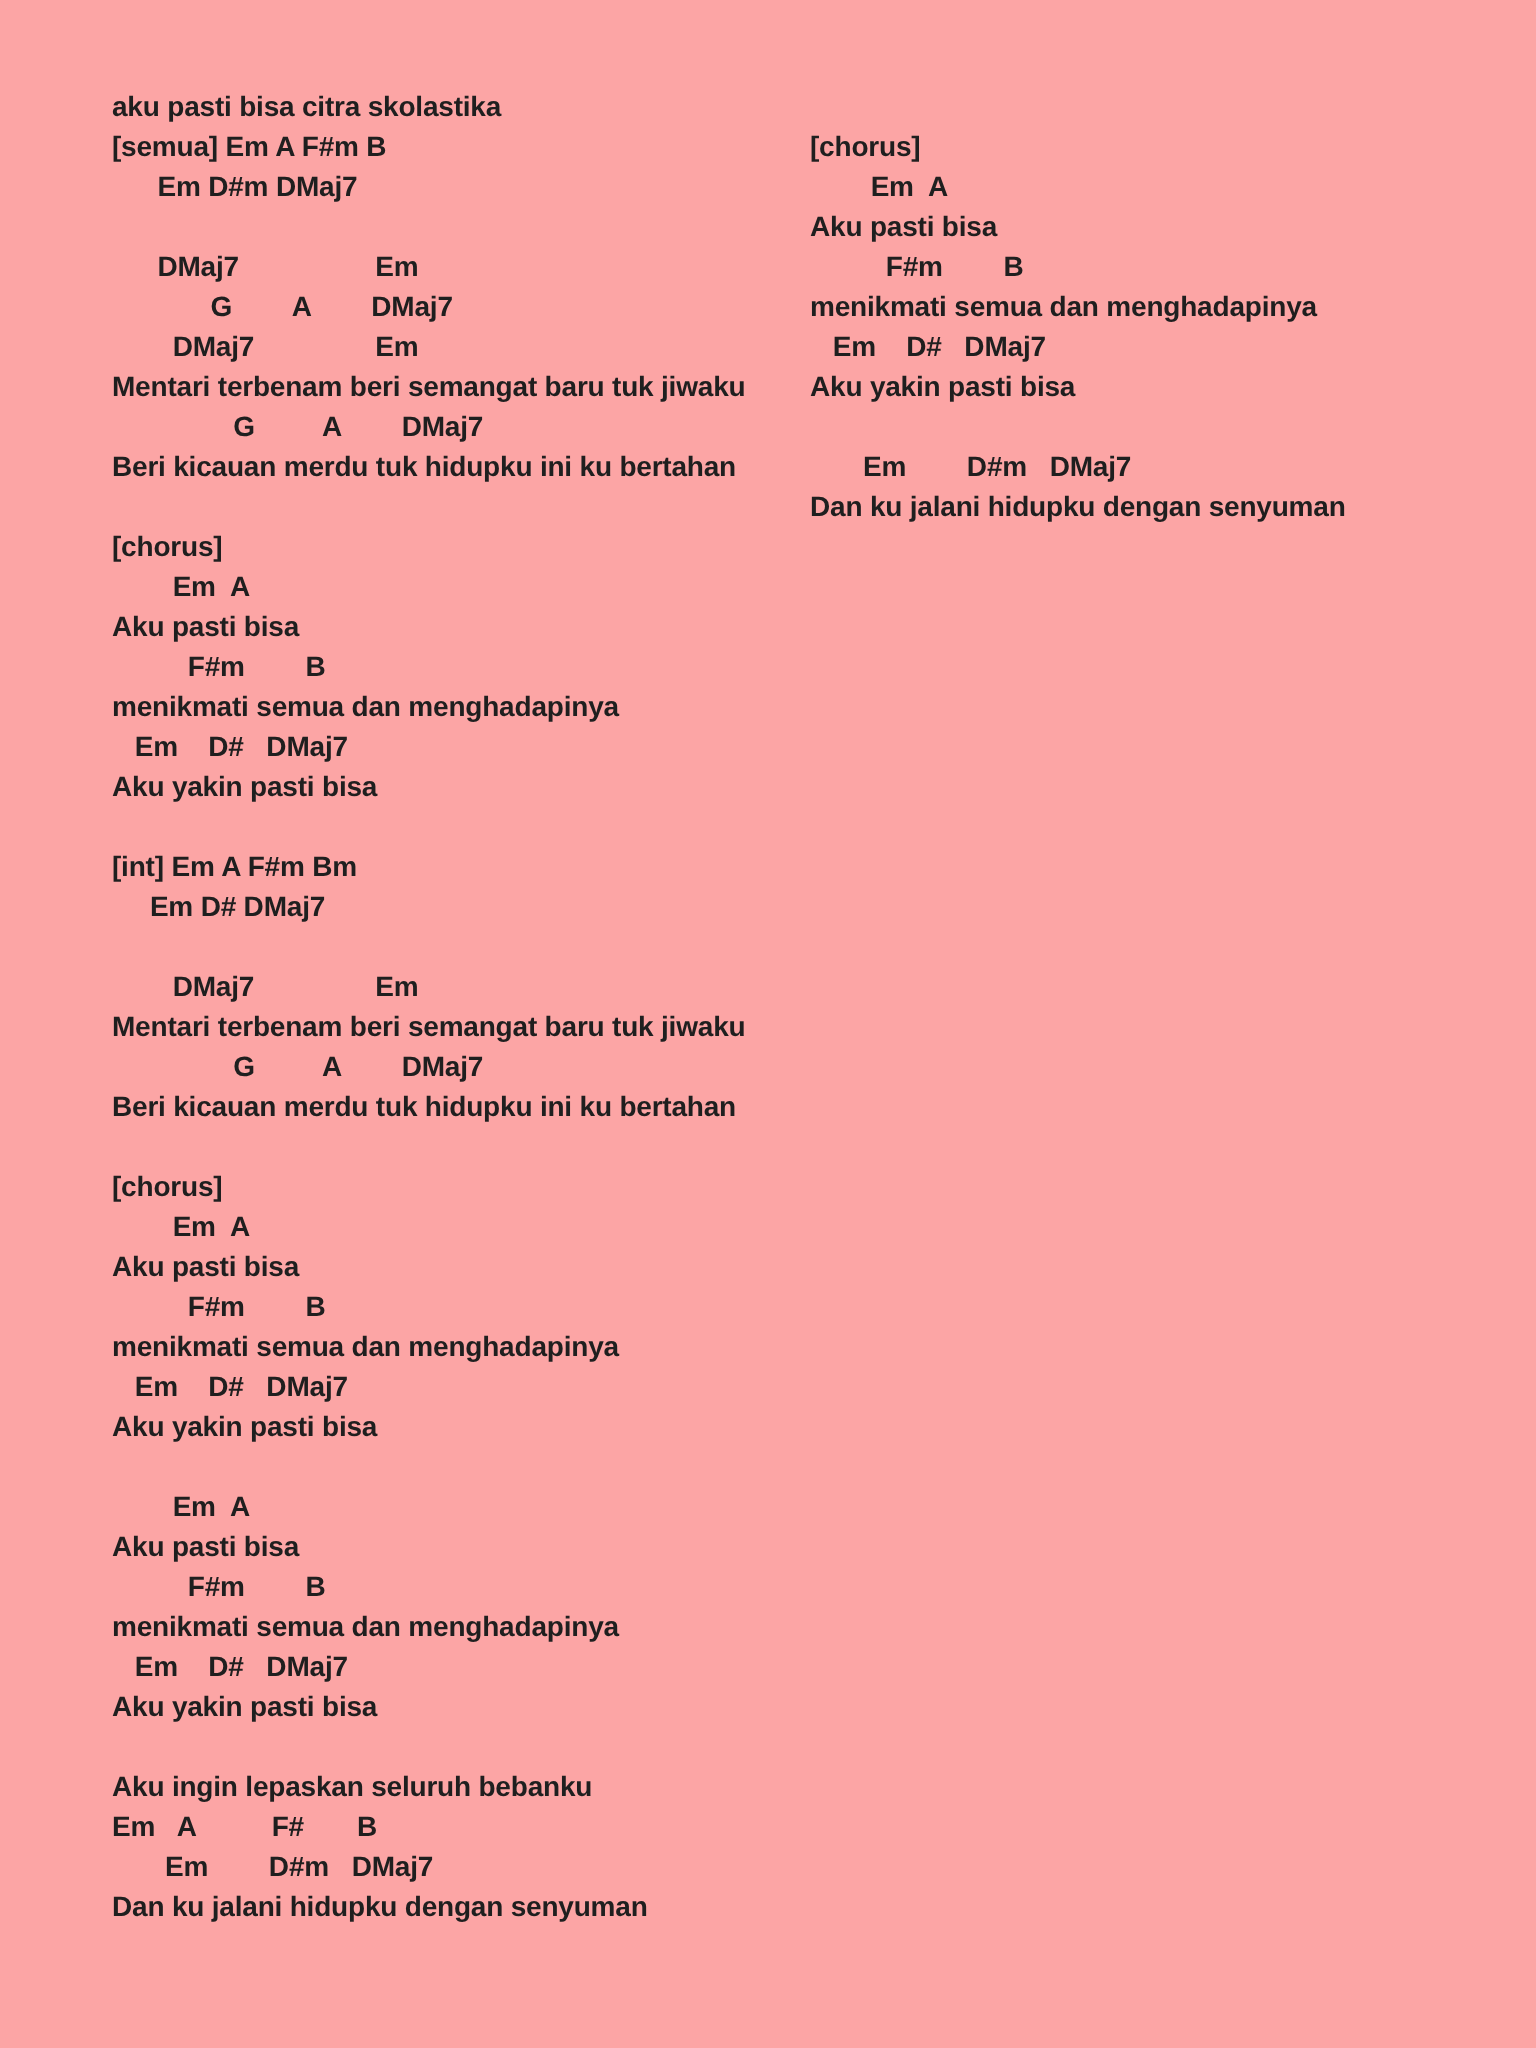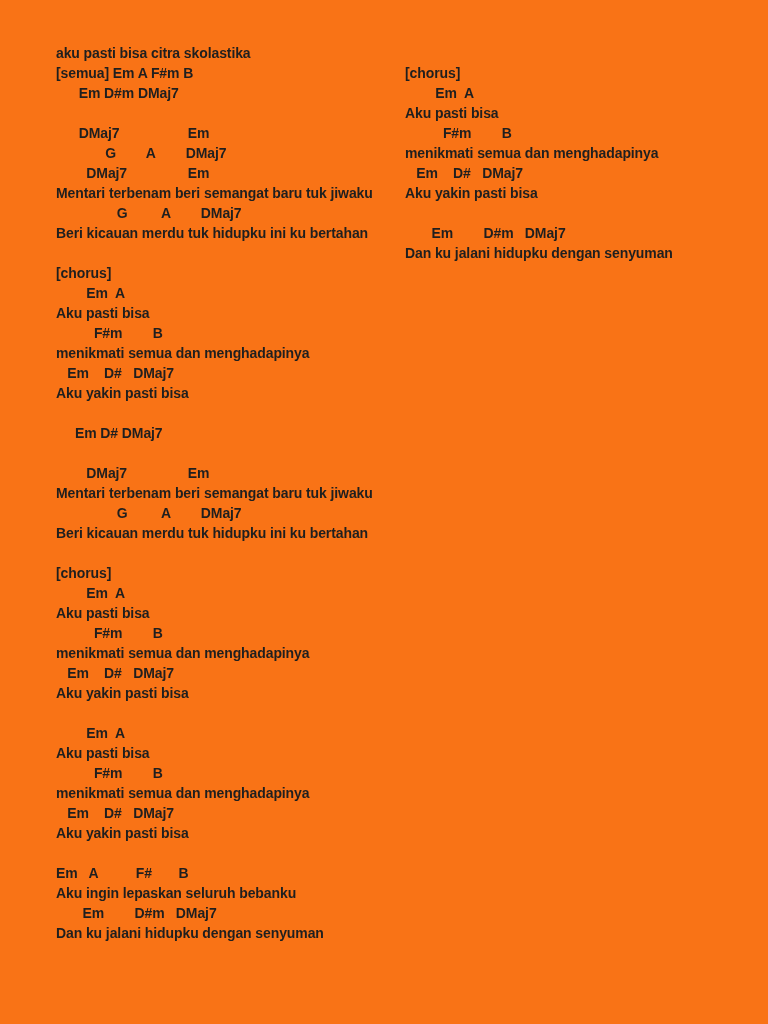--- a/index.html
+++ b/index.html
@@ -26,21 +26,21 @@
   .line {
     white-space: pre;
     line-height: 20px;
     min-height: 20px;
     letter-spacing: -0.1px;
   }
 </style>
 </head>
 <body>
 
-<div class="page" style="background: #f97316; color: rgb(31, 31, 31);">
+<div class="page" style="background: #fca5a5; color: rgb(31, 31, 31);">
   <div class="col col-left">
     <div class="line">aku pasti bisa citra skolastika</div>
     <div>
 
     <div class="line">[semua] Em A F#m B</div>
         <div class="line">      Em D#m DMaj7</div>
         <div class="line"></div>
         <div class="line">      DMaj7                  Em</div>
         <div class="line">             G        A        DMaj7</div>
         <div class="line">        DMaj7                Em</div>
@@ -49,20 +49,21 @@
         <div class="line">Beri kicauan merdu tuk hidupku ini ku bertahan</div>
         <div class="line"></div>
         <div class="line">[chorus]</div>
         <div class="line">        Em  A</div>
         <div class="line">Aku pasti bisa</div>
         <div class="line">          F#m        B</div>
         <div class="line">menikmati semua dan menghadapinya</div>
         <div class="line">   Em    D#   DMaj7</div>
         <div class="line">Aku yakin pasti bisa</div>
         <div class="line"></div>
+        <div class="line">[int] Em A F#m Bm</div>
         <div class="line">     Em D# DMaj7</div>
         <div class="line"></div>
         <div class="line">        DMaj7                Em</div>
         <div class="line">Mentari terbenam beri semangat baru tuk jiwaku</div>
         <div class="line">                G         A        DMaj7</div>
         <div class="line">Beri kicauan merdu tuk hidupku ini ku bertahan</div>
         <div class="line"></div>
         <div class="line">[chorus]</div>
         <div class="line">        Em  A</div>
         <div class="line">Aku pasti bisa</div>
@@ -71,22 +72,22 @@
         <div class="line">   Em    D#   DMaj7</div>
         <div class="line">Aku yakin pasti bisa</div>
         <div class="line"></div>
         <div class="line">        Em  A</div>
         <div class="line">Aku pasti bisa</div>
         <div class="line">          F#m        B</div>
         <div class="line">menikmati semua dan menghadapinya</div>
         <div class="line">   Em    D#   DMaj7</div>
         <div class="line">Aku yakin pasti bisa</div>
         <div class="line"></div>
+        <div class="line">Aku ingin lepaskan seluruh bebanku</div>
         <div class="line">Em   A          F#       B</div>
-        <div class="line">Aku ingin lepaskan seluruh bebanku</div>
         <div class="line">       Em        D#m   DMaj7</div>
         <div class="line">Dan ku jalani hidupku dengan senyuman</div>
       </div>
   </div>
 
   <div class="col col-right">
     <div>
 
     <div class="line">[chorus]</div>
         <div class="line">        Em  A</div>

